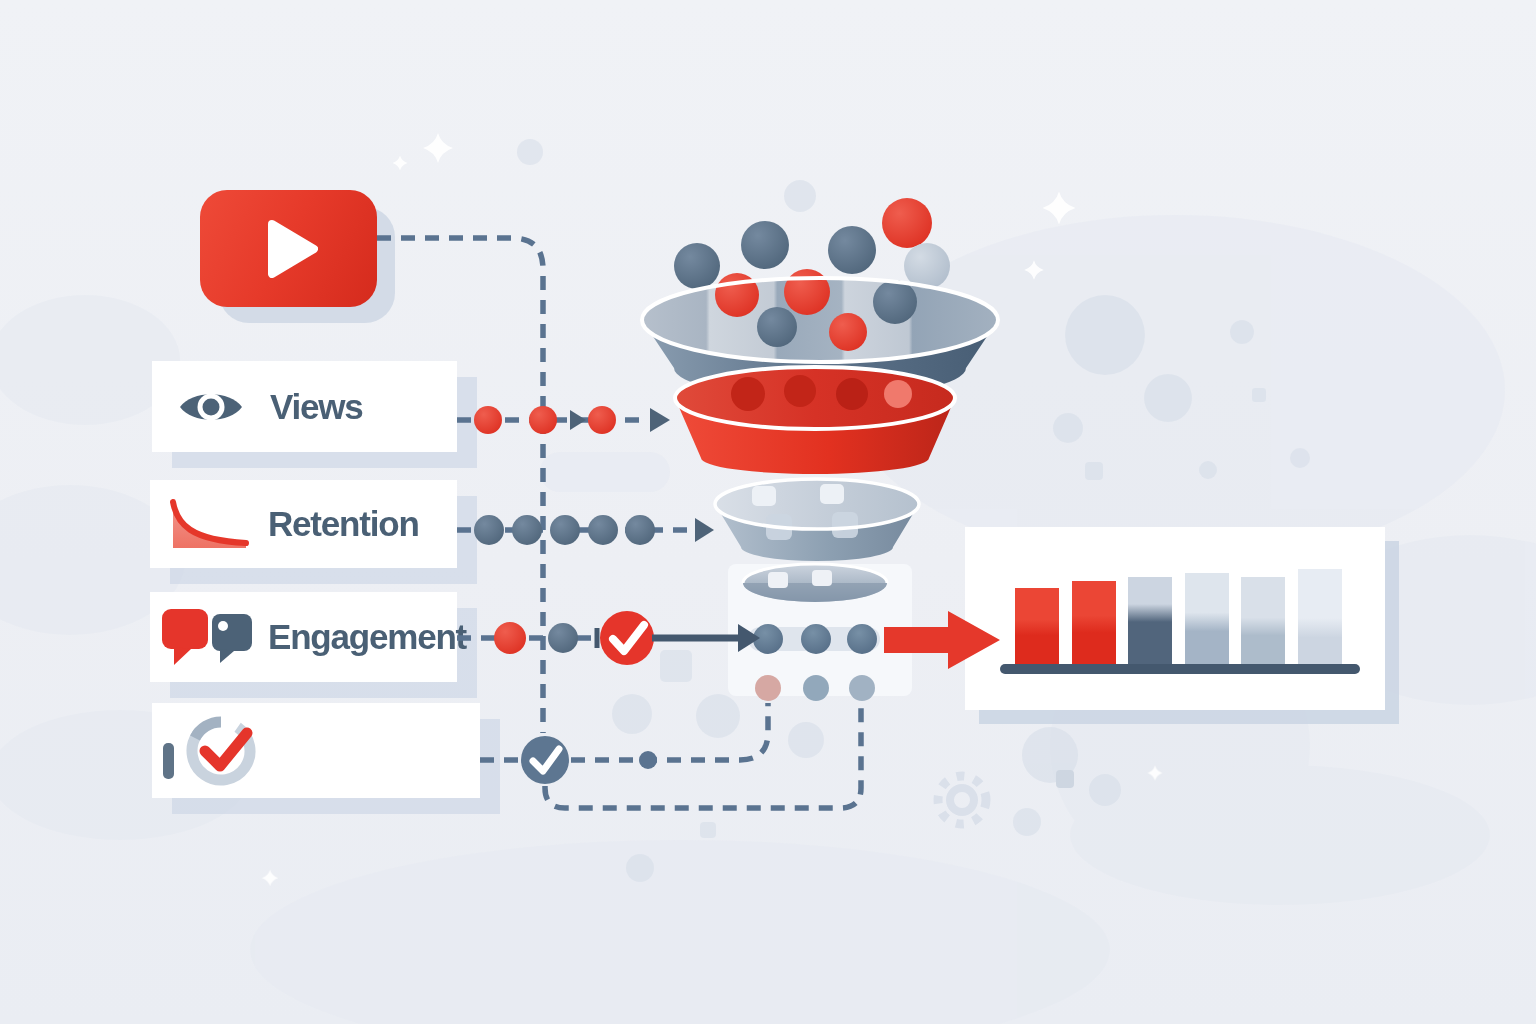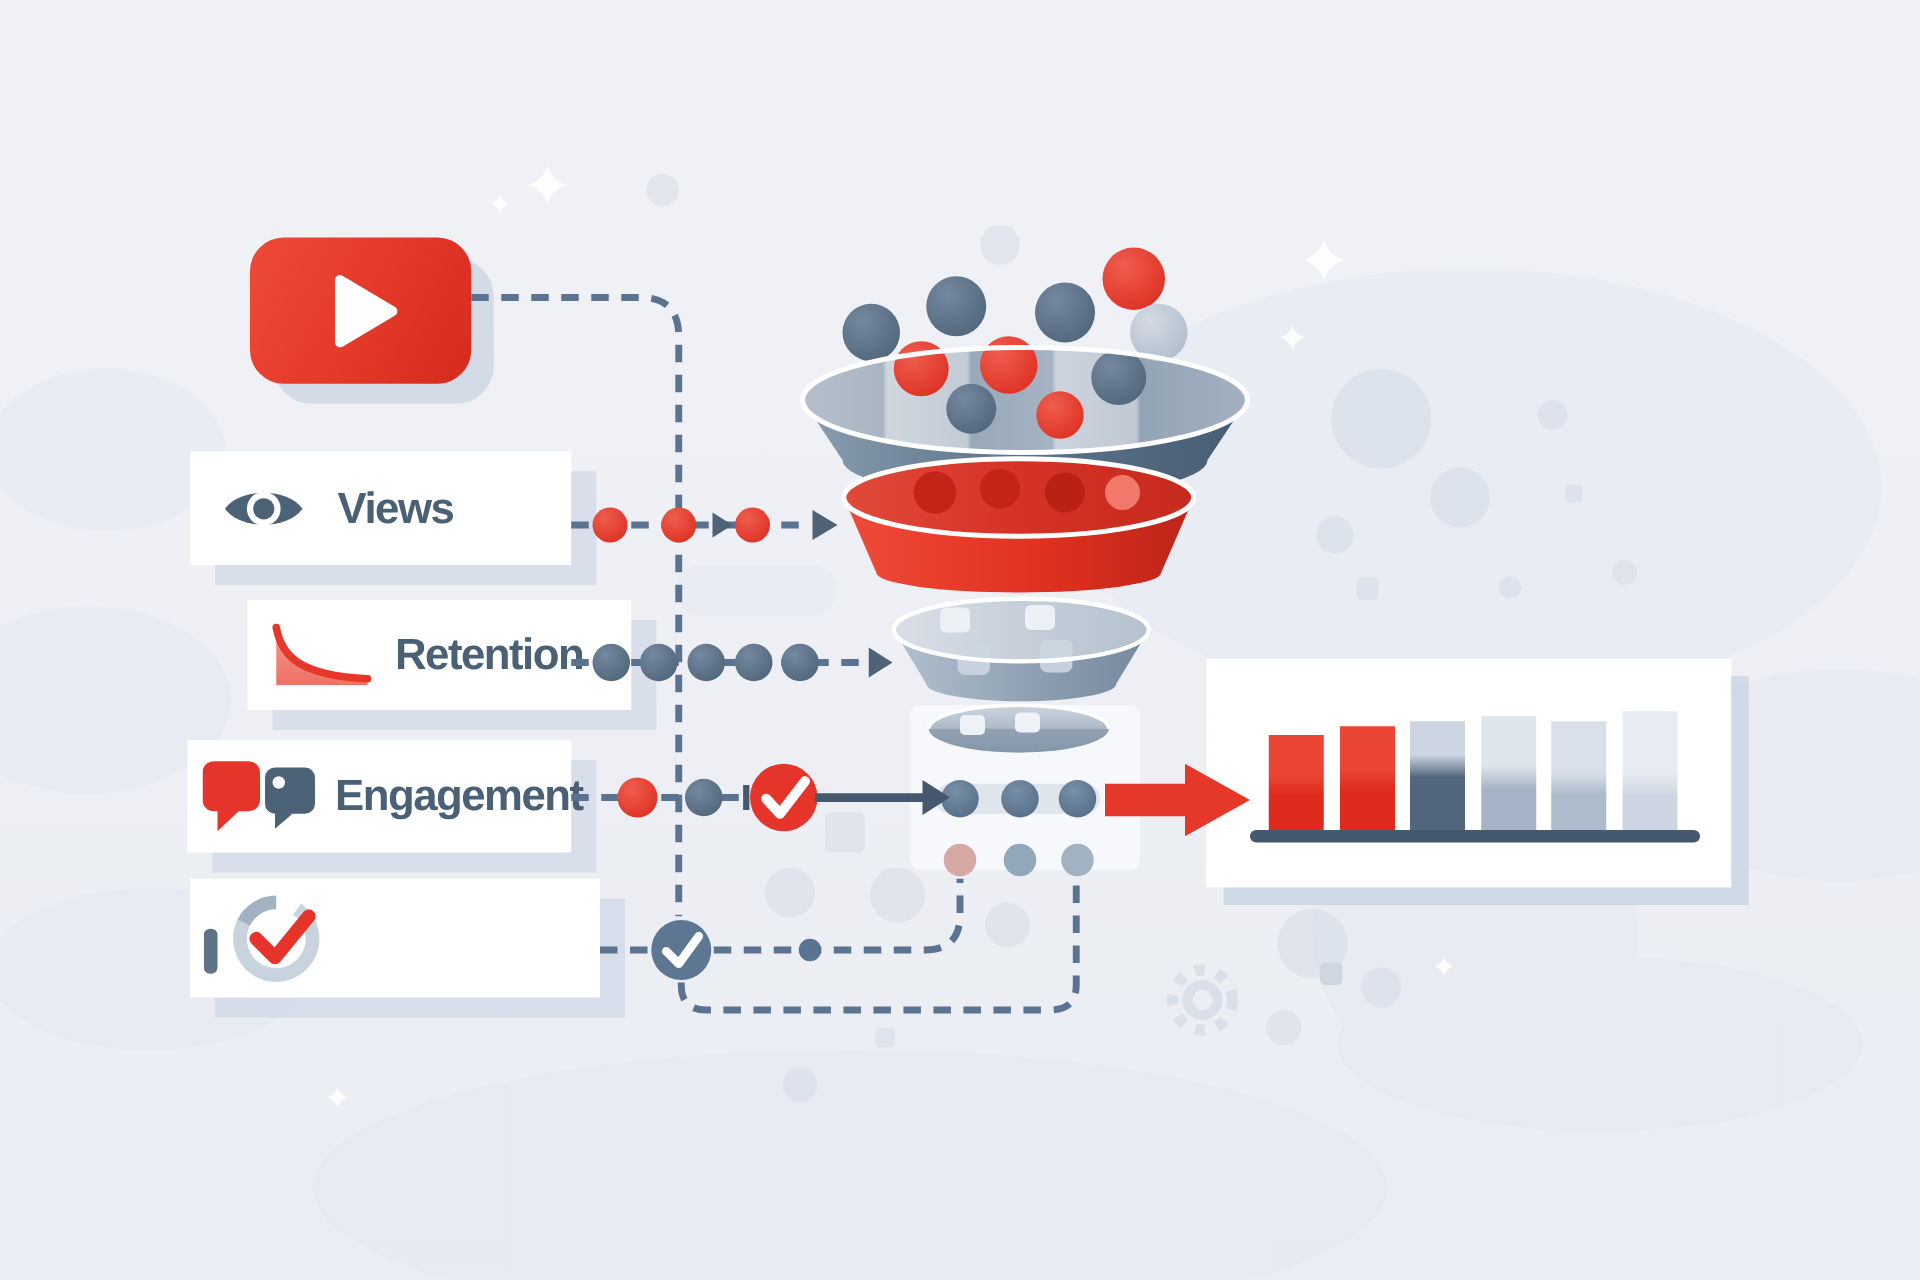--- a/index.html
+++ b/index.html
@@ -16,21 +16,21 @@
     background:#ccd6e3;opacity:.8;z-index:1;}
   .yt-logo{position:absolute;left:200px;top:190px;width:177px;height:117px;border-radius:27px;
     background:linear-gradient(118deg,#ee4a38 0%,#e63a2a 48%,#d52b1d 100%);z-index:1;
     display:flex;align-items:center;justify-content:center;}
   .yt-logo svg{display:block;margin-left:8px;}
 
   
   .metric-box{position:absolute;background:#ffffff;display:flex;align-items:center;z-index:1;
     box-shadow:20px 16px 0 rgba(201,212,229,0.6);}
   .box-views     {left:152px;top:361px;width:305px;height:91px;}
-  .box-retention {left:150px;top:480px;width:307px;height:88px;margin-left:48px;}
+  .box-retention {left:150px;top:480px;width:307px;height:88px;}
   .box-engagement{left:150px;top:592px;width:307px;height:90px;}
   .box-ctr       {left:152px;top:703px;width:328px;height:95px;}
   .icon-wrap{width:118px;display:flex;align-items:center;justify-content:center;flex:0 0 118px;}
   .metric-label{font-size:35px;font-weight:bold;color:#4a6075;letter-spacing:-1.2px;white-space:nowrap;}
   .box-ctr .metric-label{font-size:31px;}
 
   
   .chart-card{position:absolute;left:965px;top:527px;width:420px;height:183px;background:#ffffff;
     z-index:1;box-shadow:14px 14px 0 rgba(200,211,226,0.8);}
   .chart-baseline{position:absolute;left:35px;top:137px;width:360px;height:10px;border-radius:5px;background:#44586e;}

